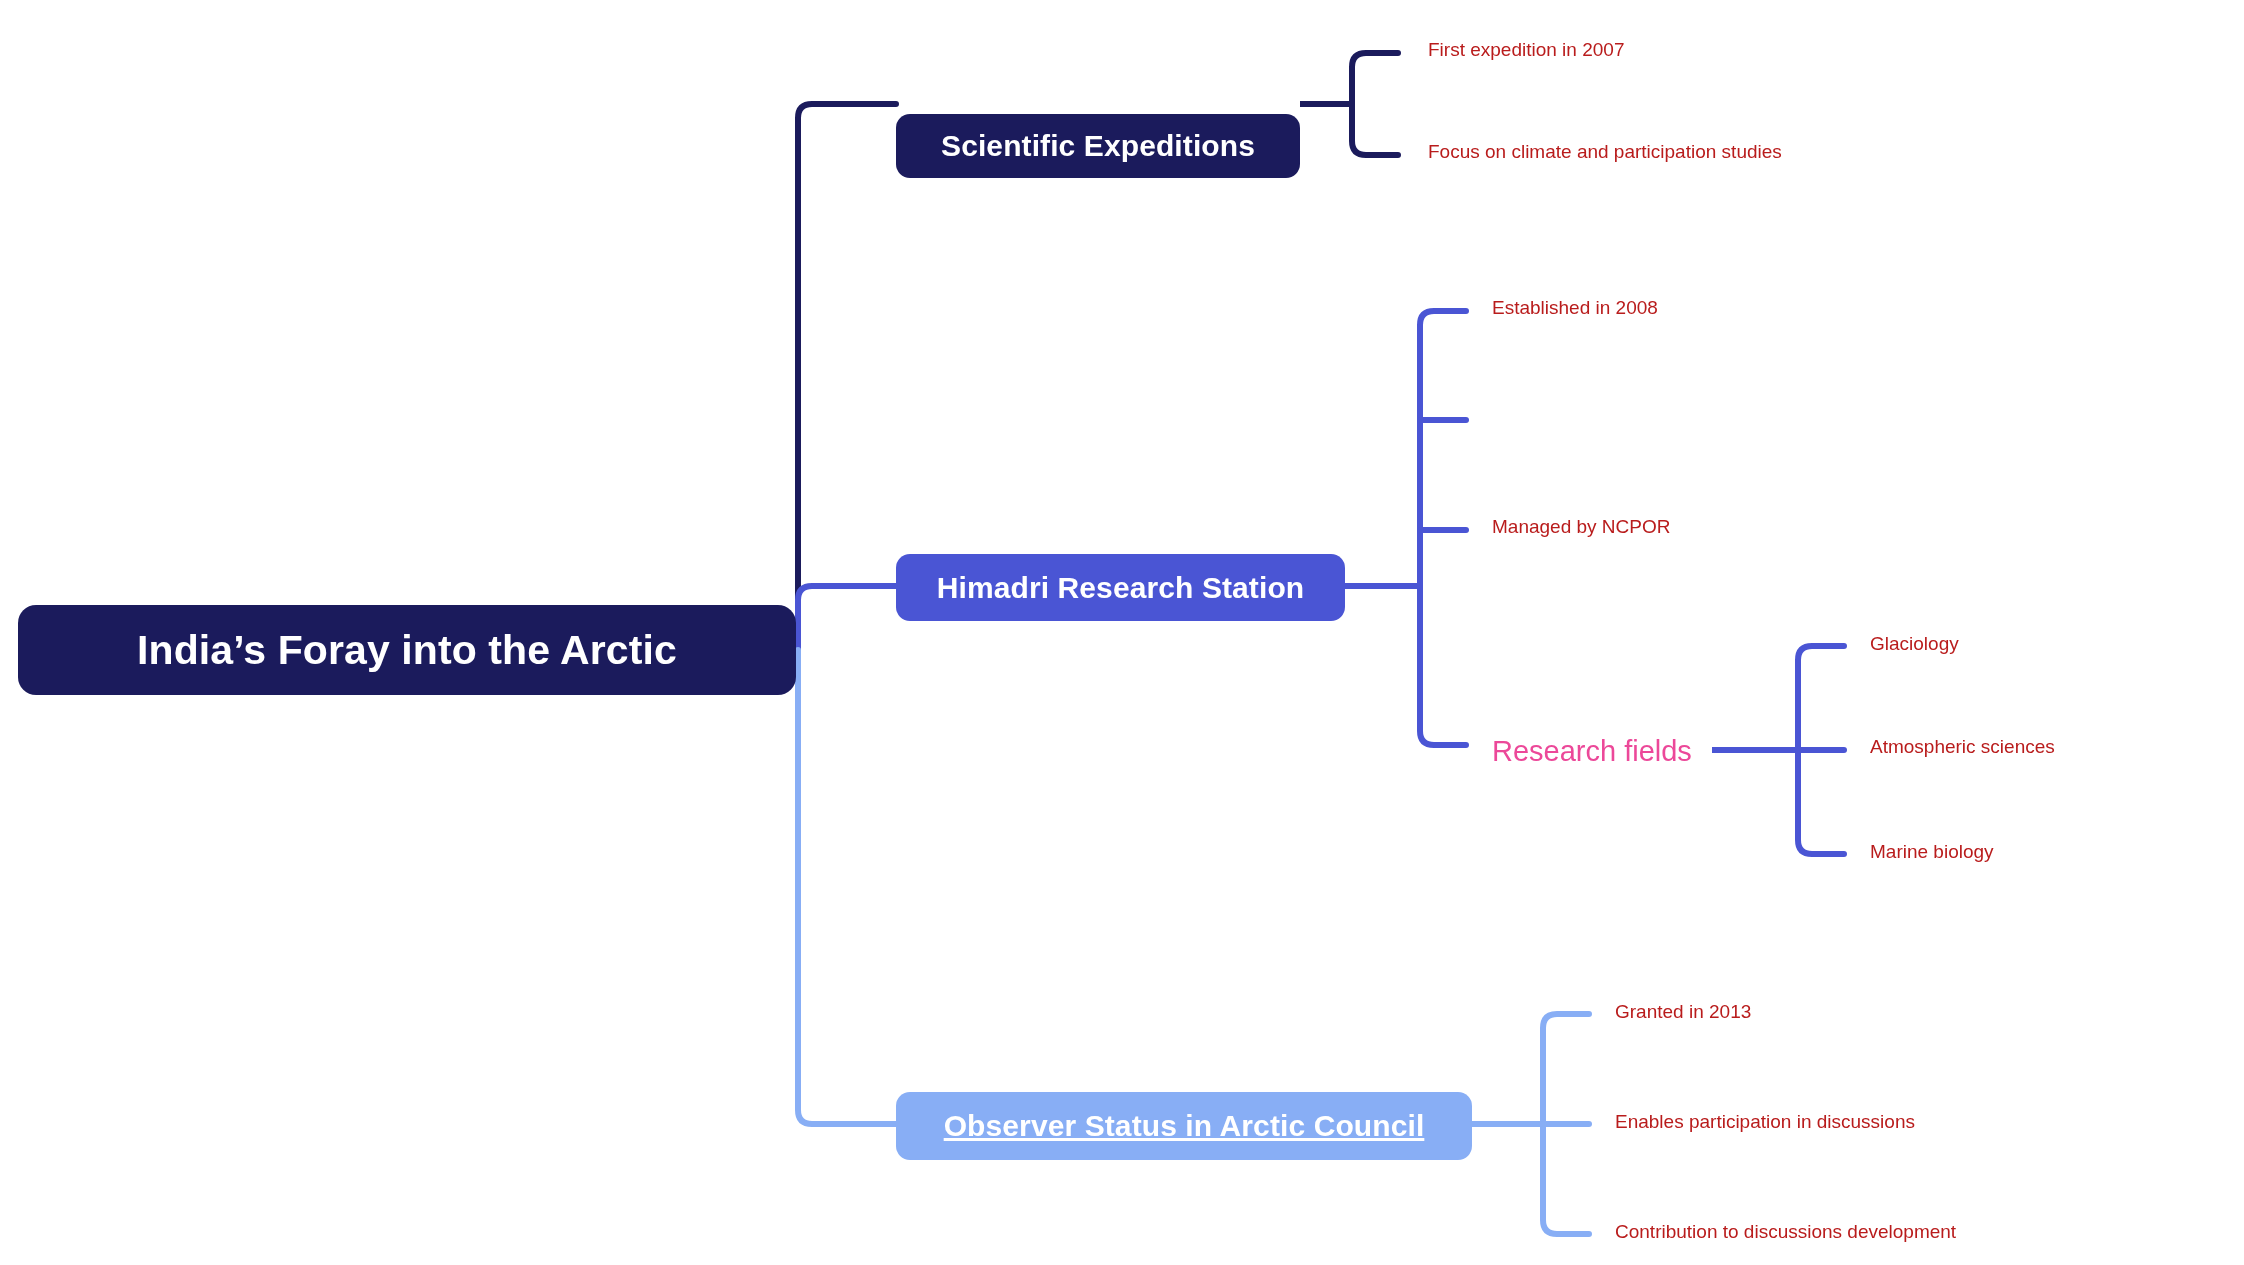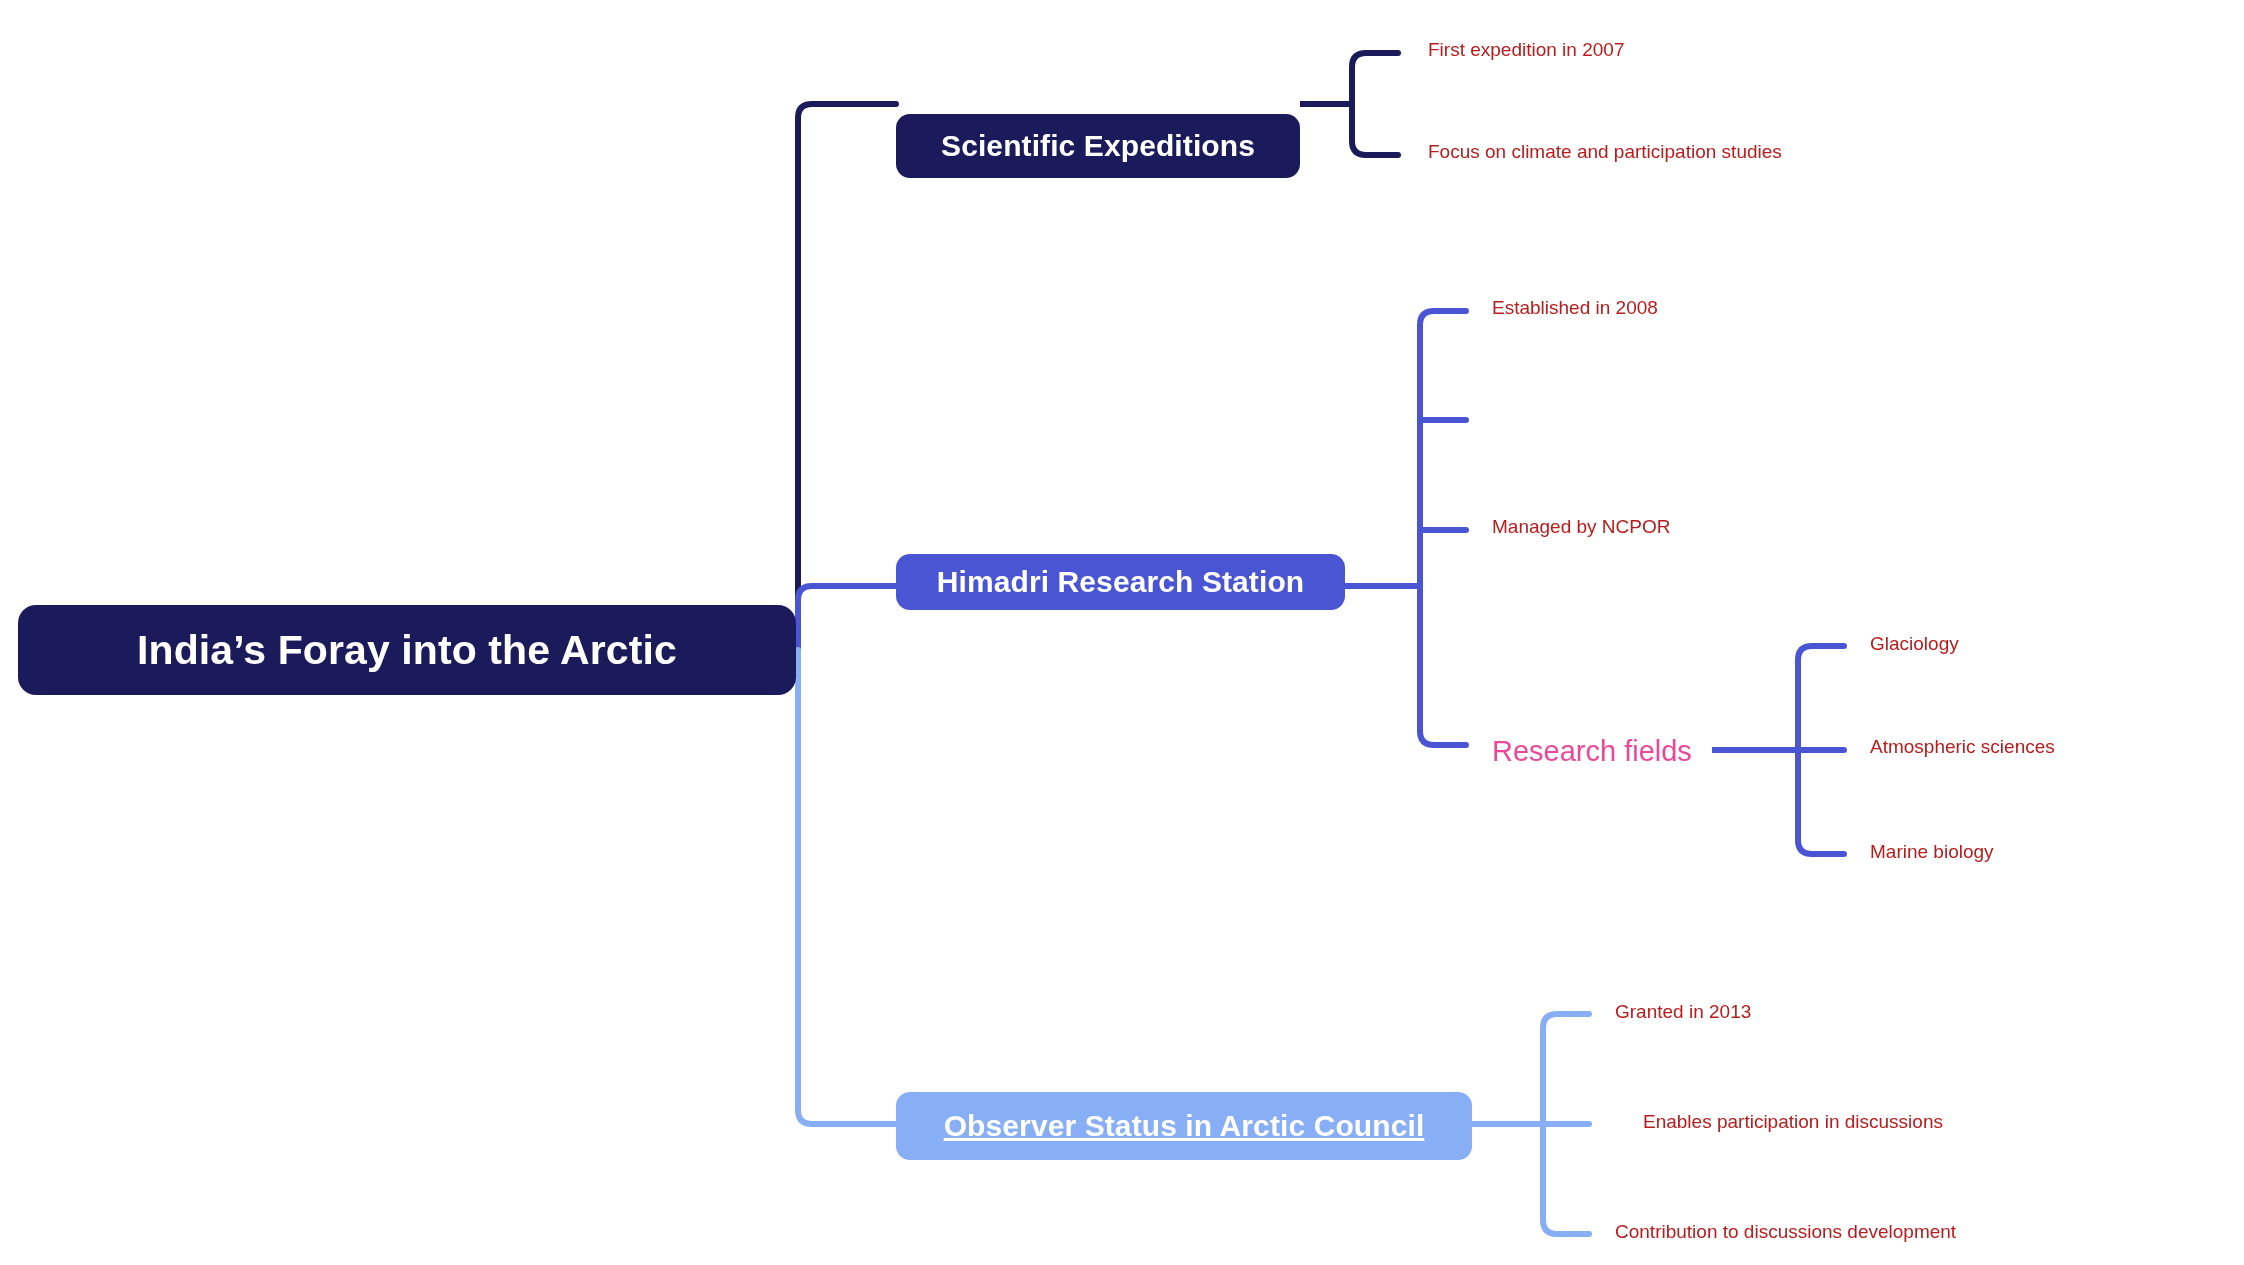--- a/index.html
+++ b/index.html
@@ -103,21 +103,21 @@
   </div>
 
   <div class="node node-branch" style="left:896px; top:72px; width:404px; height:64px; background:#1b1b5c;margin-top:42px;">
     <span>Scientific Expeditions</span>
   </div>
 
   <div class="leaf" style="left:1428px; top:40px;">First expedition in 2007</div>
 
   <div class="leaf" style="left:1428px; top:142px;">Focus on climate and participation studies</div>
 
-  <div class="node node-branch" style="left:896px; top:554px; width:449px; height:56px; background:#4a55d4;">
+  <div class="node node-branch" style="left:896px; top:554px; width:449px; height:67px; background:#4a55d4;">
     <span>Himadri Research Station</span>
   </div>
 
   <div class="leaf" style="left:1492px; top:298px;">Established in 2008</div>
 
 
   <div class="leaf" style="left:1492px; top:517px;">Managed by NCPOR</div>
 
   <div class="leaf-mid" style="left:1492px; top:737px;">Research fields</div>
 
@@ -126,17 +126,17 @@
   <div class="leaf" style="left:1870px; top:737px;">Atmospheric sciences</div>
 
   <div class="leaf" style="left:1870px; top:842px;">Marine biology</div>
 
   <div class="node node-branch" style="left:896px; top:1092px; width:576px; height:68px; background:#88aef5;text-decoration:underline;">
     <span>Observer Status in Arctic Council</span>
   </div>
 
   <div class="leaf" style="left:1615px; top:1002px;">Granted in 2013</div>
 
-  <div class="leaf" style="left:1615px; top:1112px;margin-left:28px;">Enables participation in discussions</div>
+  <div class="leaf" style="left:1615px; top:1112px;">Enables participation in discussions</div>
 
   <div class="leaf" style="left:1615px; top:1222px;">Contribution to discussions development</div>
 
 </div>
 
 </body></html>

